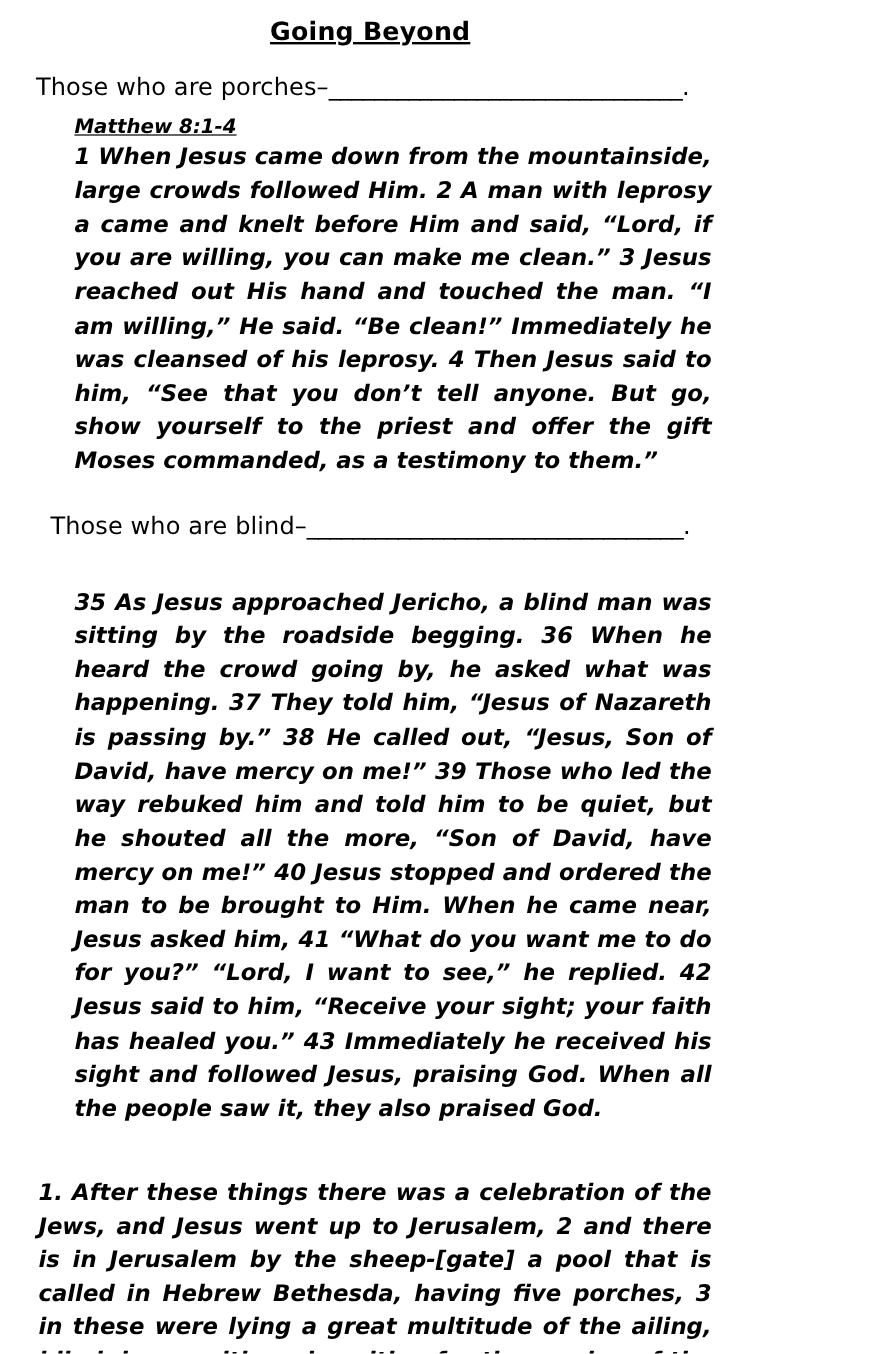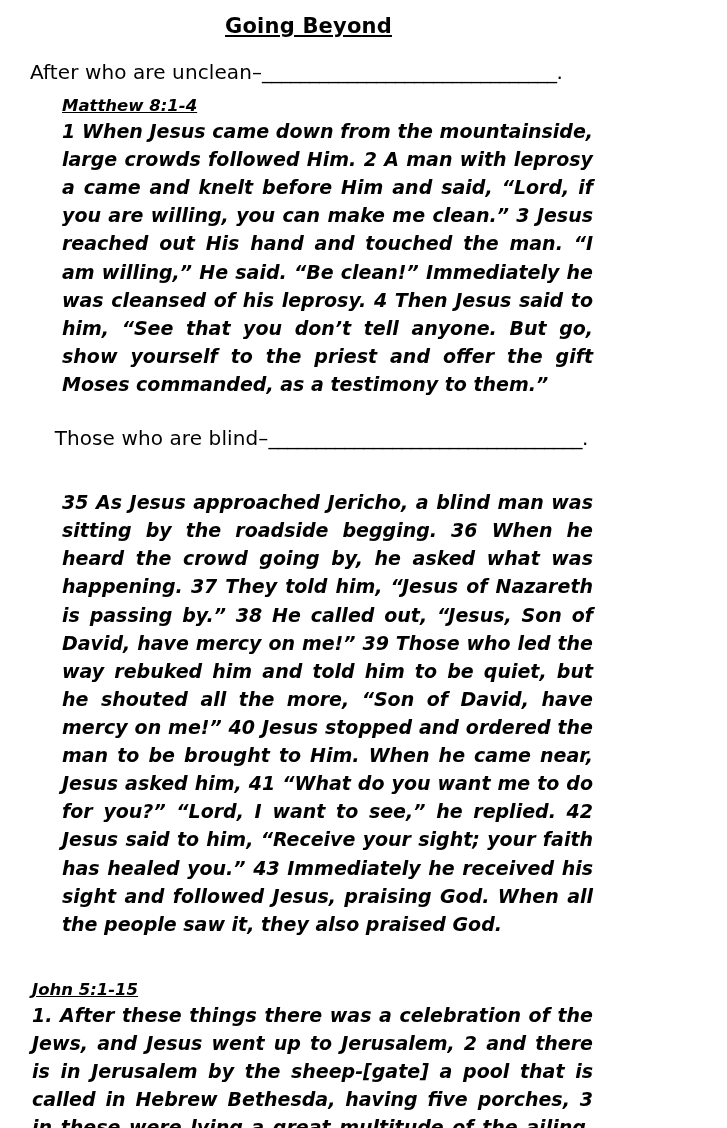--- a/index.html
+++ b/index.html
@@ -63,32 +63,32 @@
     font-style: italic;
     font-weight: bold;
     font-size: 19px;
     line-height: 1.48;
     text-align: justify;
     text-justify: inter-word;
   }
   .sec-gap-1 { height: 10px; }
   .sec-gap-2 { height: 14px; }
   .sec-gap-3 { height: 12px; }
-  .heading-2 { padding-left: 26px; text-align: center; }
+  .heading-2 { padding-left: 26px; }
   .heading-3 { padding-left: 26px; }
 </style>
 </head>
 <body>
 
 <div class="page">
 
   <div class="doc-title">Going Beyond</div>
 
   <div class="heading-line">
-    <span>After who are unclean–</span><span class="fill">_______________________________</span><span>.</span>
+    <span>Those who are porches–</span><span class="fill">_______________________________</span><span>.</span>
   </div>
   <div class="passage-block">
     <span class="ref">Matthew 8:1-4</span>
     <div class="body-text">1 When Jesus came down from the mountainside, large crowds followed Him. 2 A man with leprosy a came and knelt before Him and said, “Lord, if you are willing, you can make me clean.” 3 Jesus reached out His hand and touched the man. “I am willing,” He said. “Be clean!” Immediately he was cleansed of his leprosy. 4 Then Jesus said to him, “See that you don’t tell anyone. But go, show yourself to the priest and offer the gift Moses commanded, as a testimony to them.”</div>
   </div>
 
   <div class="sec-gap-1"></div>
 
   <div class="heading-line heading-2">
     <span>Those who are blind–</span><span class="fill">_________________________________</span><span>.</span>
@@ -96,17 +96,16 @@
 
   <div class="sec-gap-2"></div>
 
   <div class="passage-block">
     <div class="body-text">35 As Jesus approached Jericho, a blind man was sitting by the roadside begging. 36 When he heard the crowd going by, he asked what was happening. 37 They told him, “Jesus of Nazareth is passing by.” 38 He called out, “Jesus, Son of David, have mercy on me!” 39 Those who led the way rebuked him and told him to be quiet, but he shouted all the more, “Son of David, have mercy on me!” 40 Jesus stopped and ordered the man to be brought to Him. When he came near, Jesus asked him, 41 “What do you want me to do for you?” “Lord, I want to see,” he replied. 42 Jesus said to him, “Receive your sight; your faith has healed you.” 43 Immediately he received his sight and followed Jesus, praising God. When all the people saw it, they also praised God.</div>
   </div>
 
   <div class="sec-gap-3"></div>
 
   <div class="passage-block wide">
-    <span class="ref"> John 5:1-15</span>
     <div class="body-text">1.  After these things there was a celebration of the Jews, and Jesus went up to Jerusalem, 2 and there is in Jerusalem by the sheep-[gate] a pool that is called in Hebrew Bethesda, having five porches, 3 in these were lying a great multitude of the ailing, blind, lame, withered, waiting for the moving of the water, 4 for a messenger at a set time was going down in the pool, and was troubling the water, the first then having gone in after the troubling of the water,</div>
   </div>
 
 </div>
 
 </body></html>

